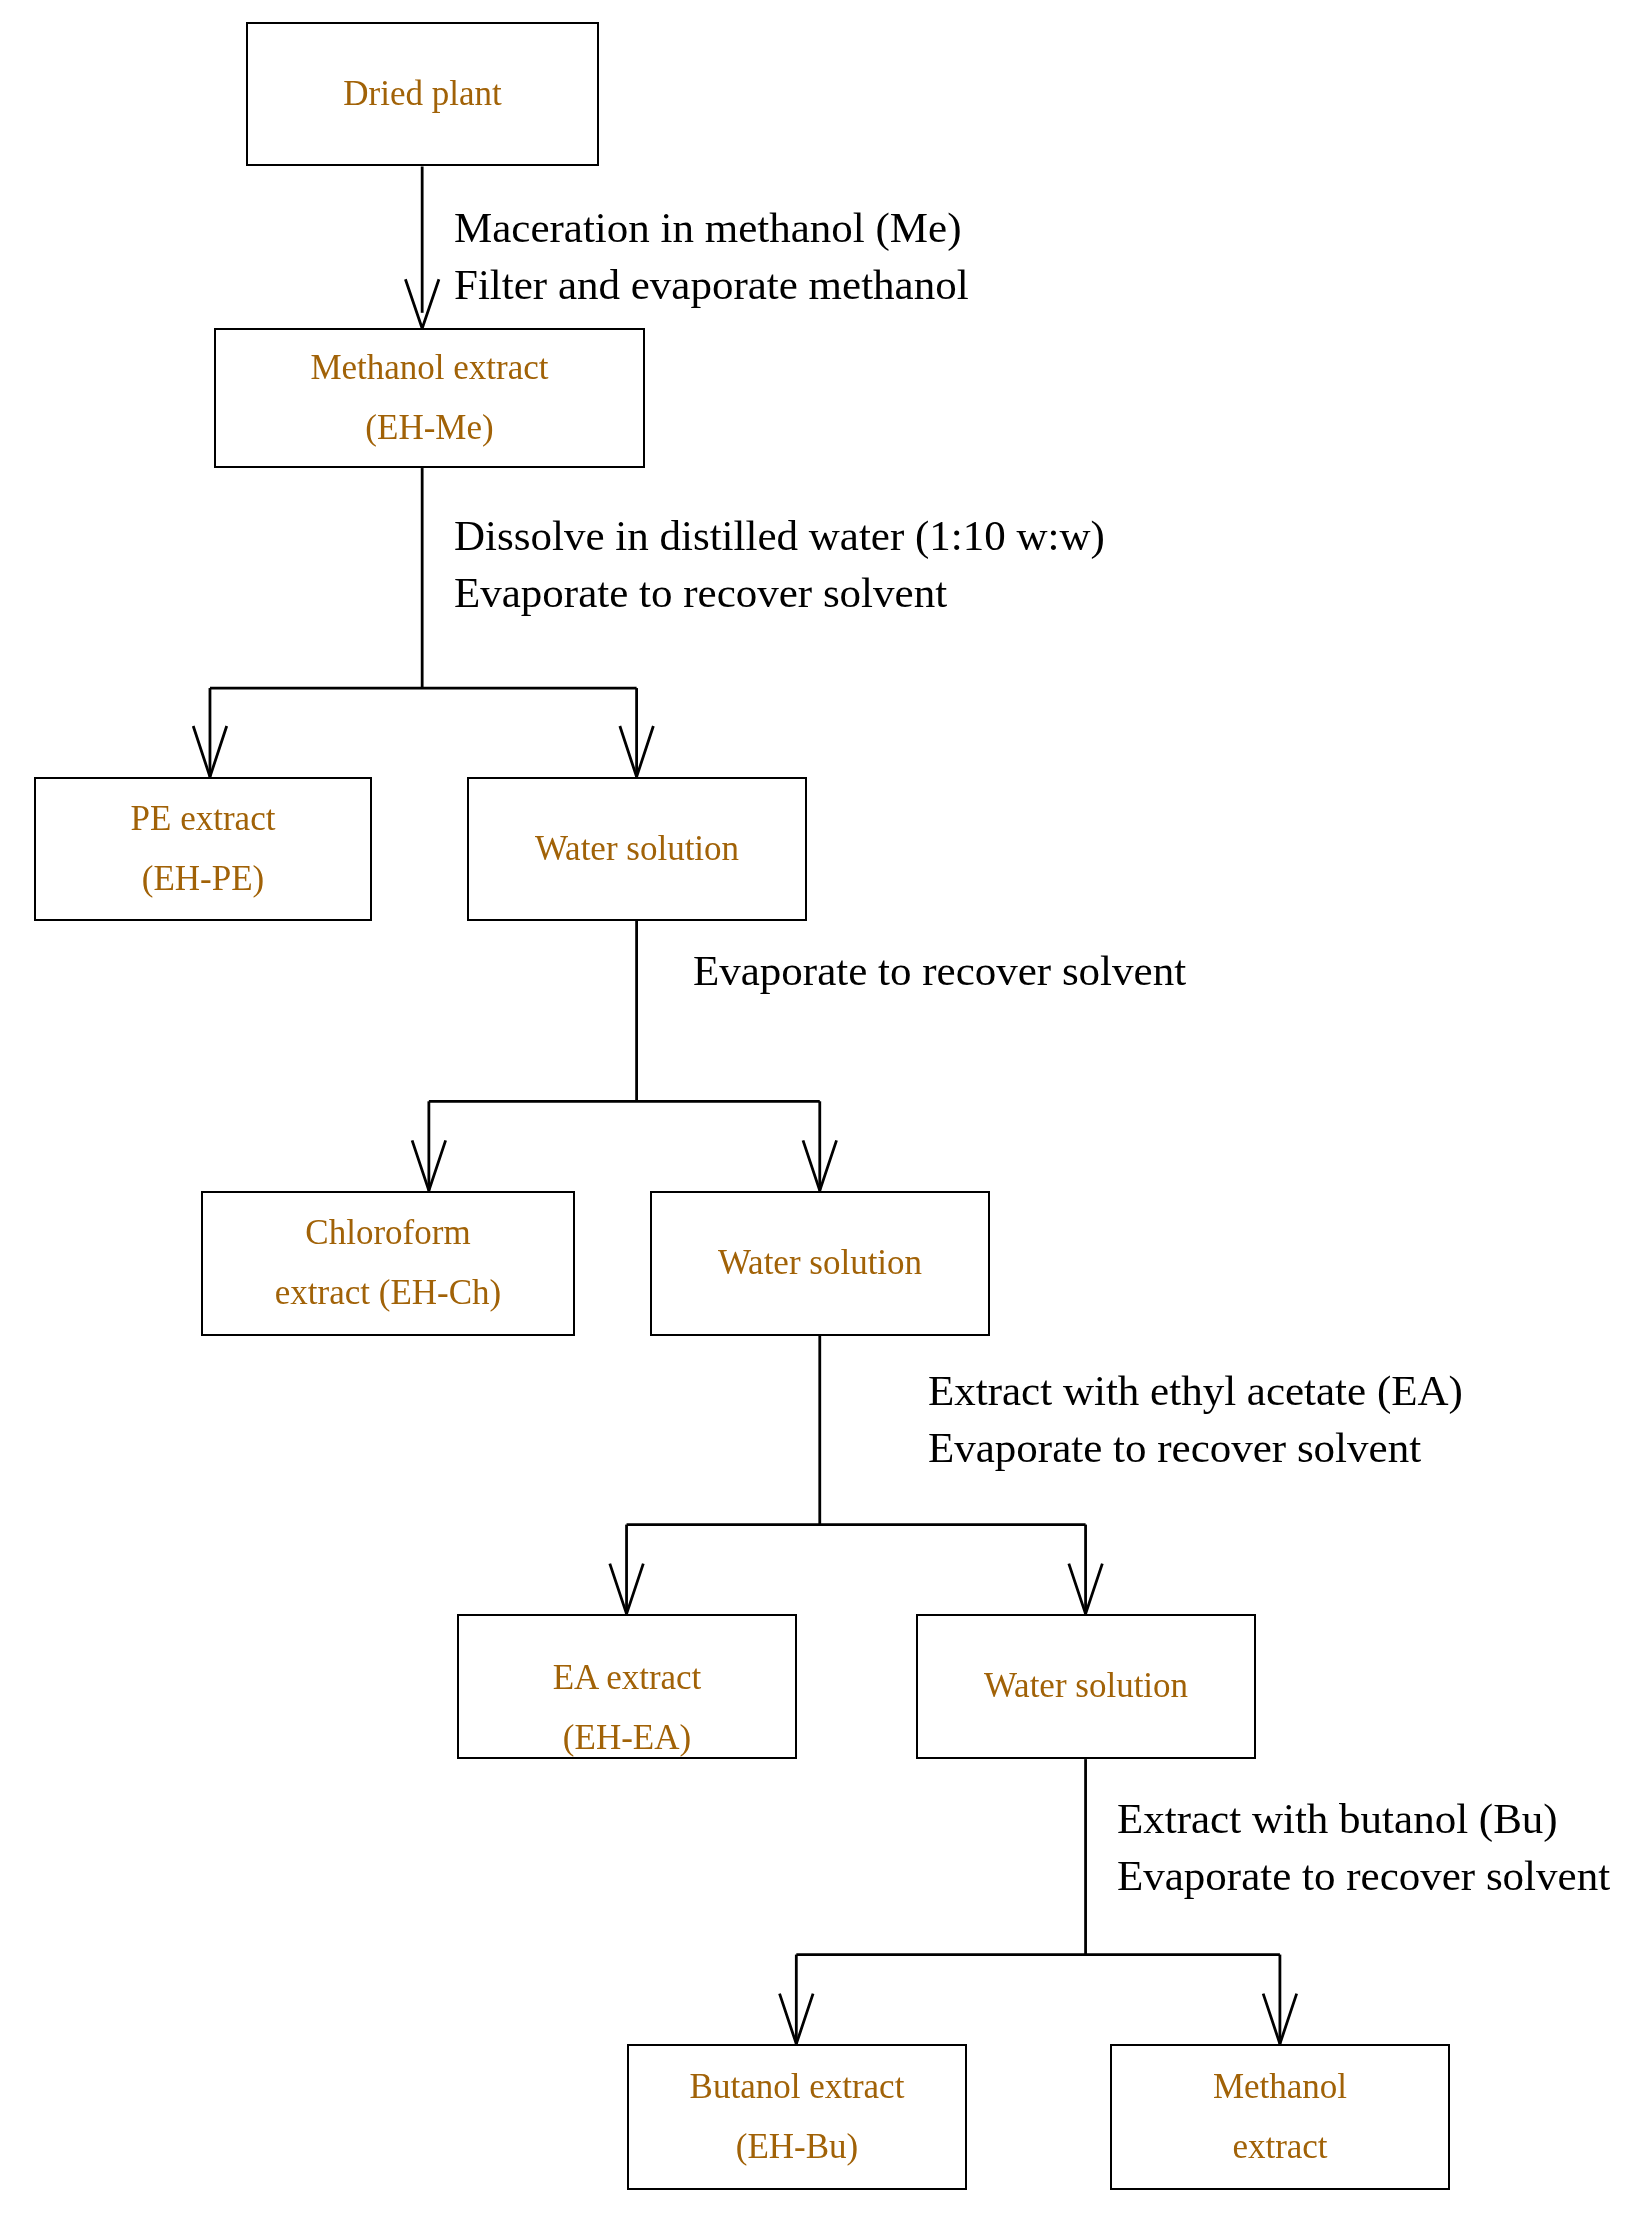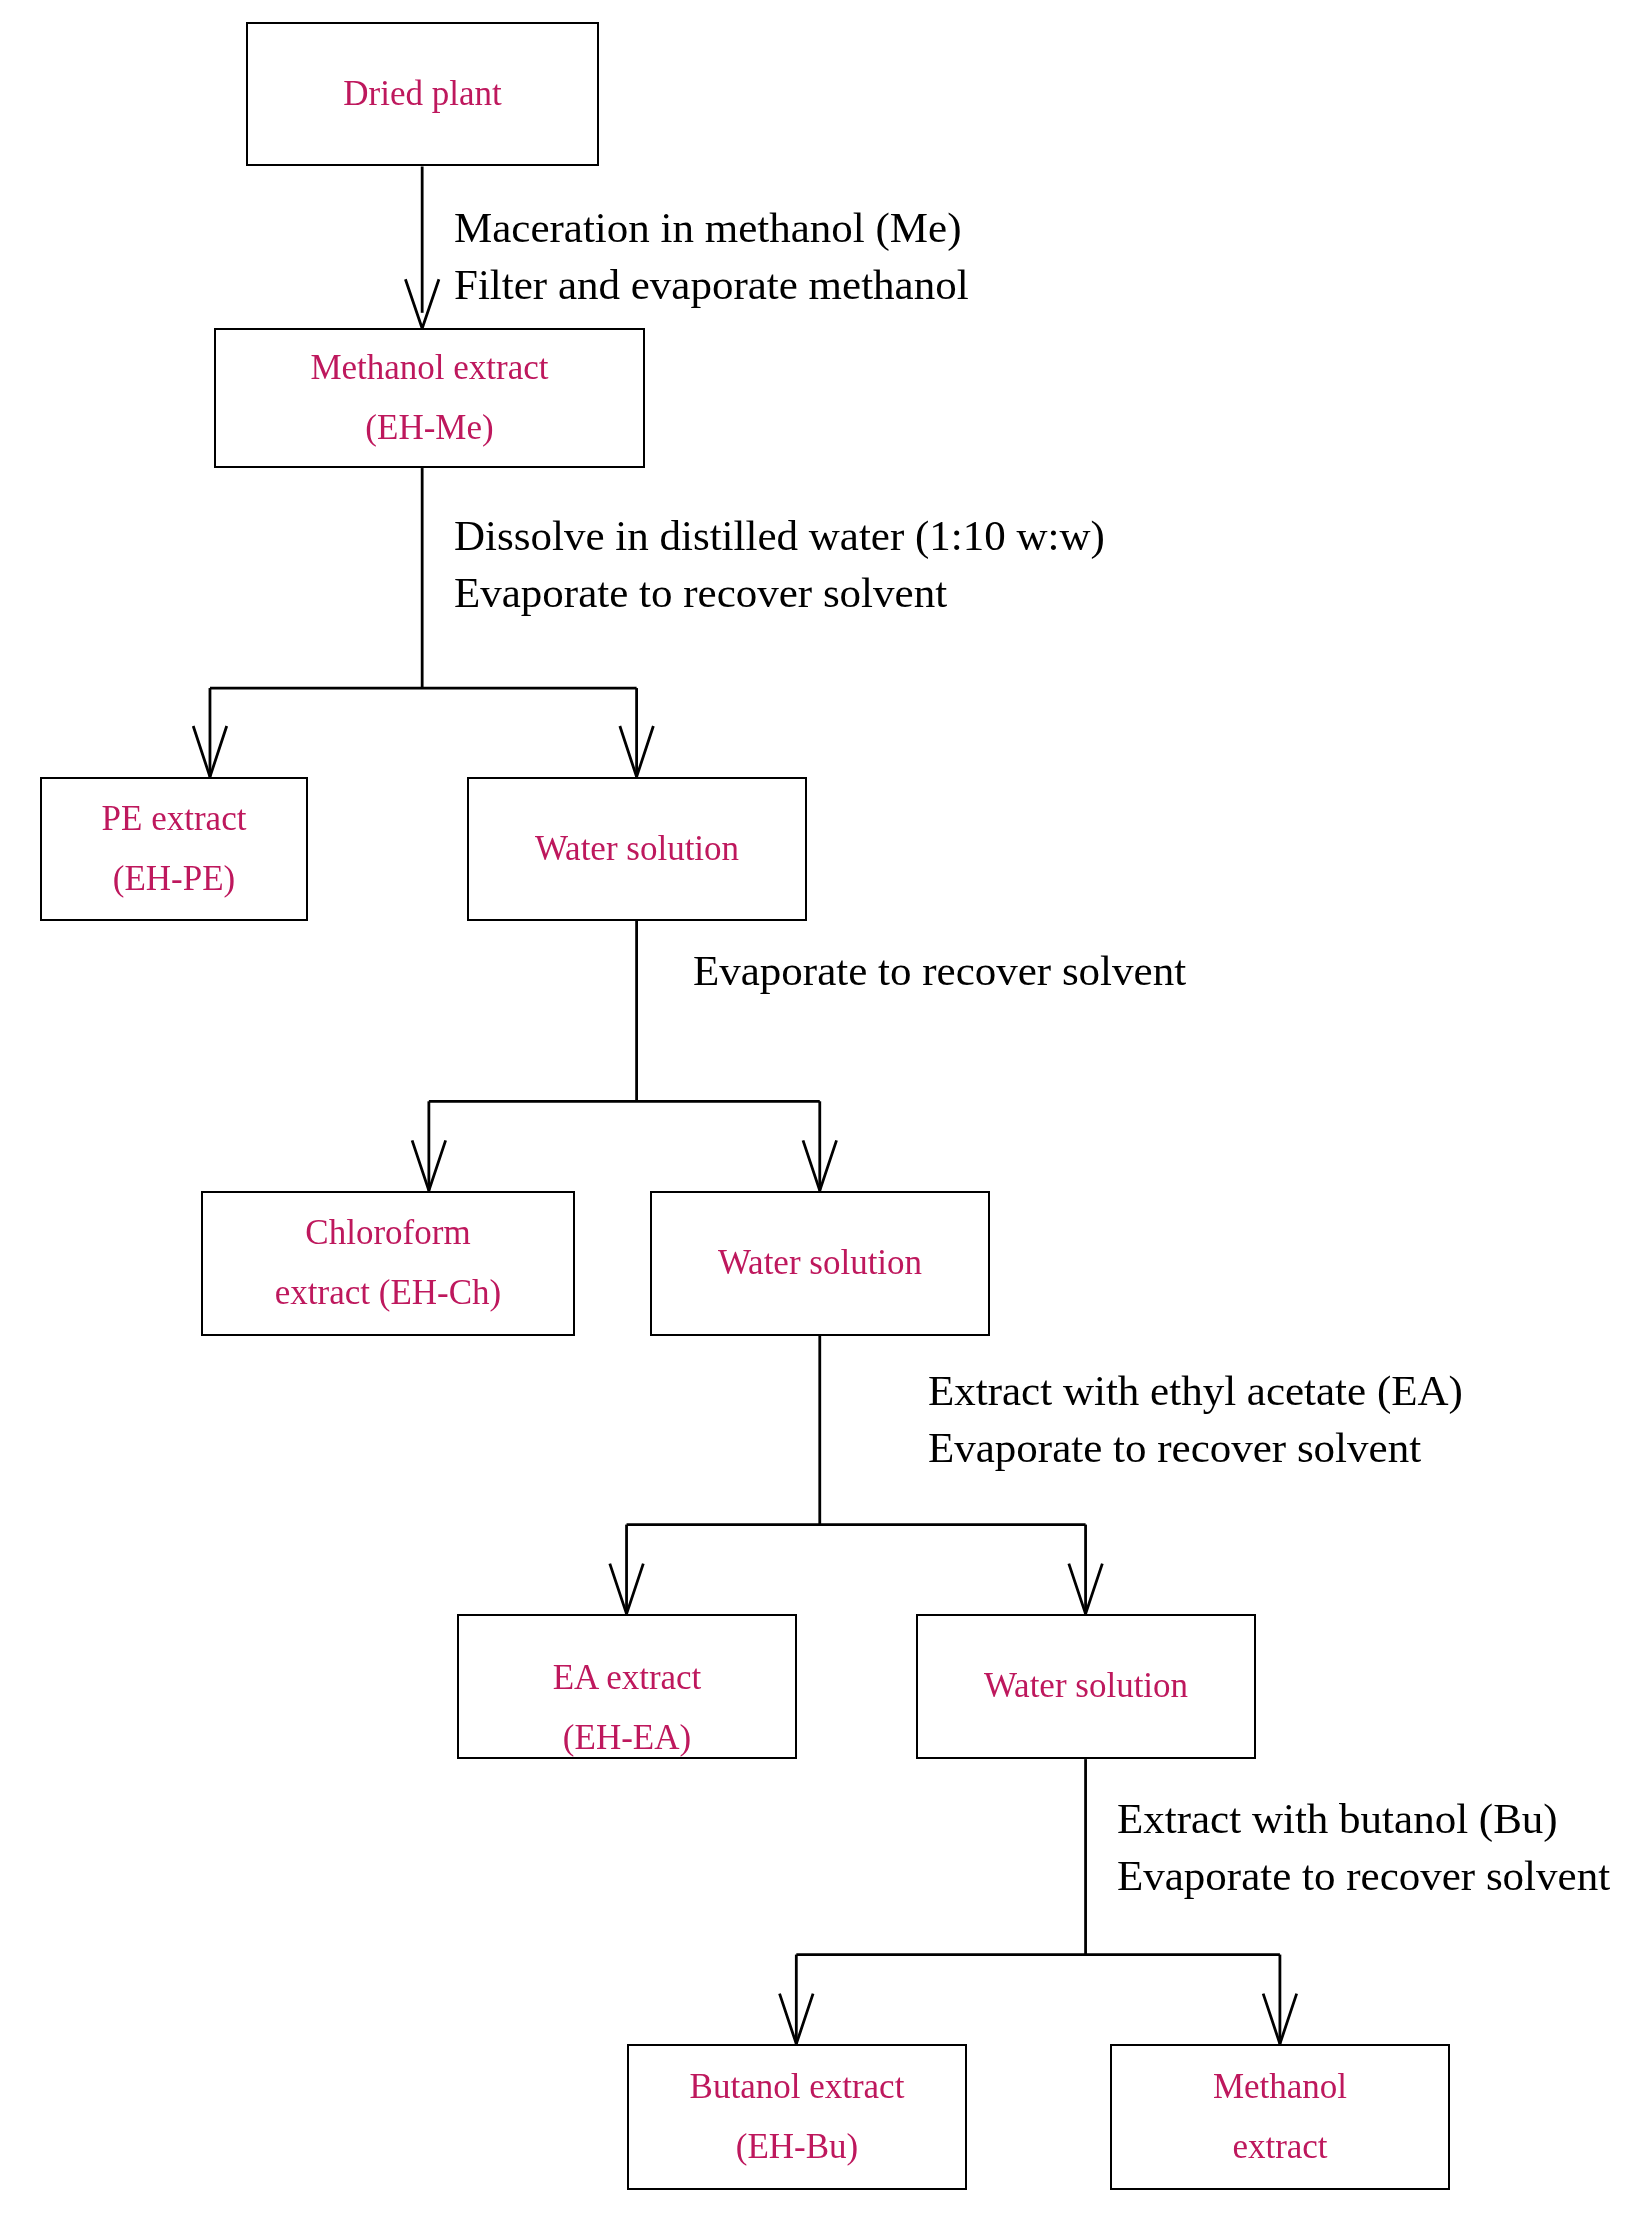--- a/index.html
+++ b/index.html
@@ -25,21 +25,21 @@
   .node {
     position: absolute;
     box-sizing: border-box;
     border: 2.8px solid #000000;
     background: #ffffff;
     display: flex;
     flex-direction: column;
     align-items: center;
     justify-content: center;
     text-align: center;
-    color: #be185d;
+    color: #a16207;
     font-size: 35px;
     line-height: 1.05;
   }
   .node .l1, .node .l2 {
     display: block;
     white-space: nowrap;
   }
   .node.two-line .l1 { margin-bottom: 23.5px; }
   .node.bold { font-weight: normal; }
   .edge-label {
@@ -96,21 +96,21 @@
   <div class="node" style="left: 246px; top: 22.3px; width: 353px; height: 144px;">
     <span class="l1">Dried plant</span>
 
   </div>
 
   <div class="node bold two-line" style="left: 214px; top: 328px; width: 431px; height: 140px;">
     <span class="l1">Methanol extract</span>
     <span class="l2">(EH-Me)</span>
   </div>
 
-  <div class="node bold two-line" style="left: 40px; top: 777px; width: 268px; height: 144px;">
+  <div class="node bold two-line" style="left: 34px; top: 777px; width: 338px; height: 144px;">
     <span class="l1">PE extract</span>
     <span class="l2">(EH-PE)</span>
   </div>
 
   <div class="node" style="left: 467px; top: 777px; width: 340px; height: 144px;">
     <span class="l1">Water solution</span>
 
   </div>
 
   <div class="node bold two-line" style="left: 201px; top: 1191px; width: 374px; height: 145px;">

